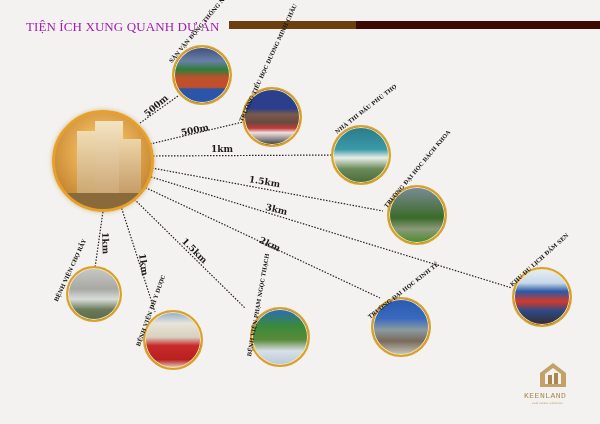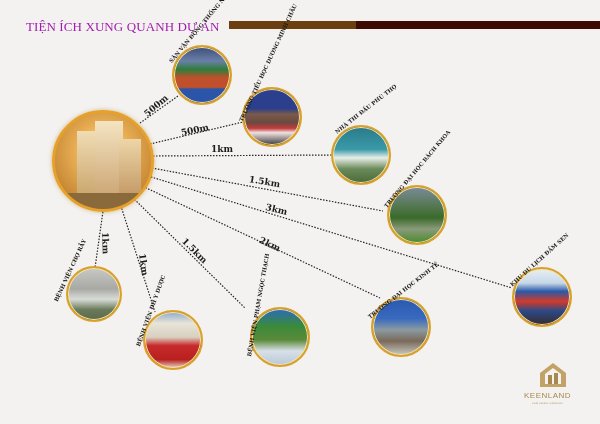--- a/index.html
+++ b/index.html
@@ -6,21 +6,21 @@
   body{width:600px;height:424px;background:#f3f2f0;position:relative;overflow:hidden;font-family:"DejaVu Serif",serif;}
   .title{position:absolute;left:26px;top:19px;font-size:13px;color:#a21caf;letter-spacing:0.1px;font-family:"Liberation Serif",serif;}
   .bar1{position:absolute;left:229px;top:21px;width:127px;height:8px;background:#6b3f10;}
   .bar2{position:absolute;left:356px;top:21px;width:244px;height:8px;background:#3e0b02;}
   svg.lines{position:absolute;left:0;top:0;}
   .circ{position:absolute;border-radius:50%;border:2px solid #d9a12a;box-shadow:0 0 0 1px #f7e3a8 inset;overflow:hidden;box-sizing:border-box;}
   .main{border:3px solid #e5a12a;box-shadow:0 0 4px rgba(180,120,20,.5);}
   .dist{position:absolute;font-size:9px;font-weight:bold;color:#1e1a17;font-family:"DejaVu Serif",serif;white-space:nowrap;transform-origin:left top;}
   .arc{position:absolute;font-size:5.5px;font-weight:bold;color:#1e1a17;white-space:nowrap;transform-origin:left top;font-family:"DejaVu Serif",serif;}
   .logo{position:absolute;left:538px;top:362px;width:30px;height:26px;}
-  .logo-text{position:absolute;left:524px;top:391px;font-size:8px;color:#a8894d;letter-spacing:0.5px;font-family:Liberation Sans, sans-serif;}
+  .logo-text{position:absolute;left:524px;top:391px;font-size:8px;color:#a8894d;letter-spacing:0.5px;font-family:Liberation Mono, monospace;}
   .logo-sub{position:absolute;left:532px;top:401px;font-size:3px;color:#b39a67;}
 </style>
 </head>
 <body>
 
 <div class="title">TIỆN ÍCH XUNG QUANH DỰ ÁN</div>
 <div class="bar1"></div>
 <div class="bar2"></div>
 
 <svg class="lines" width="600" height="424">

